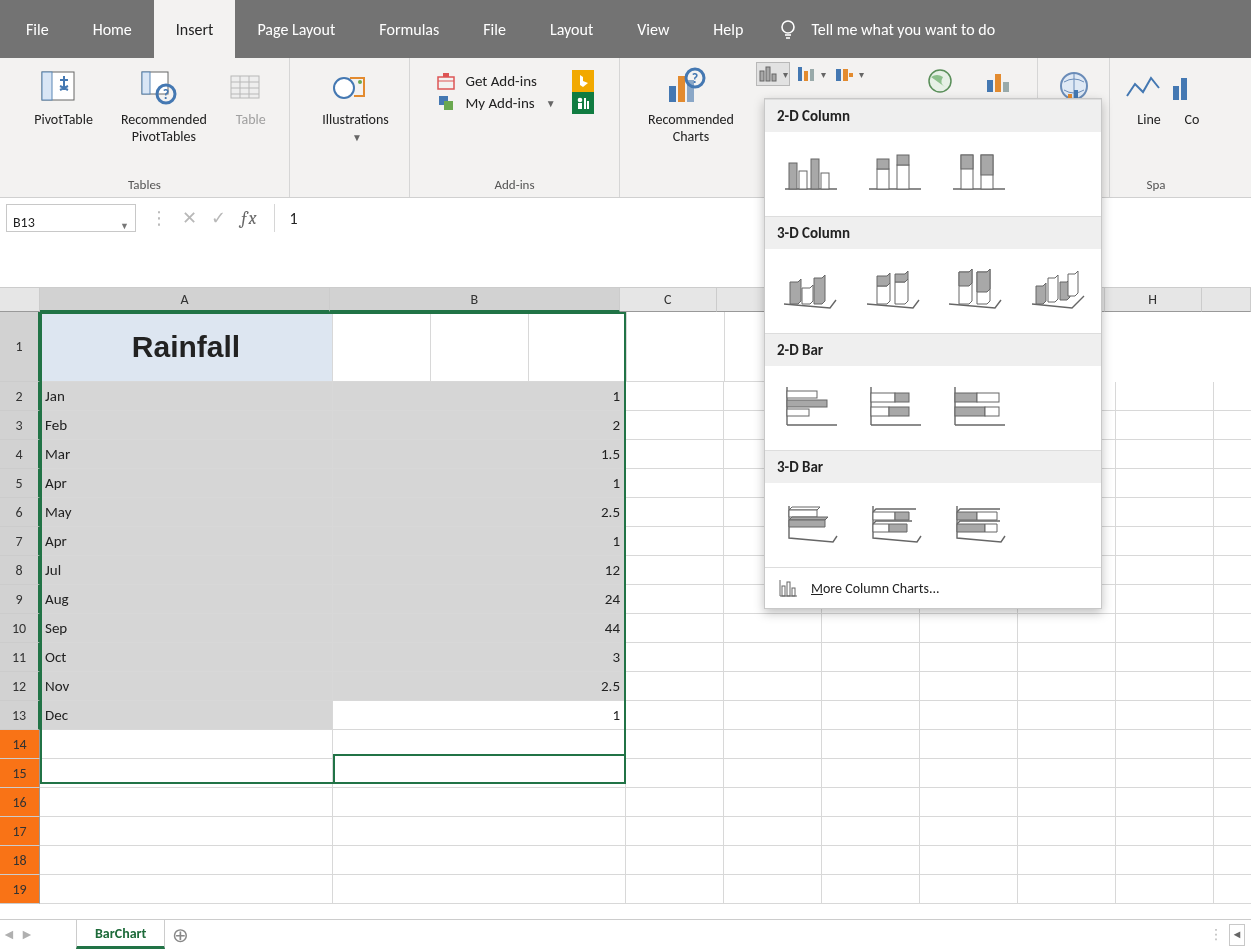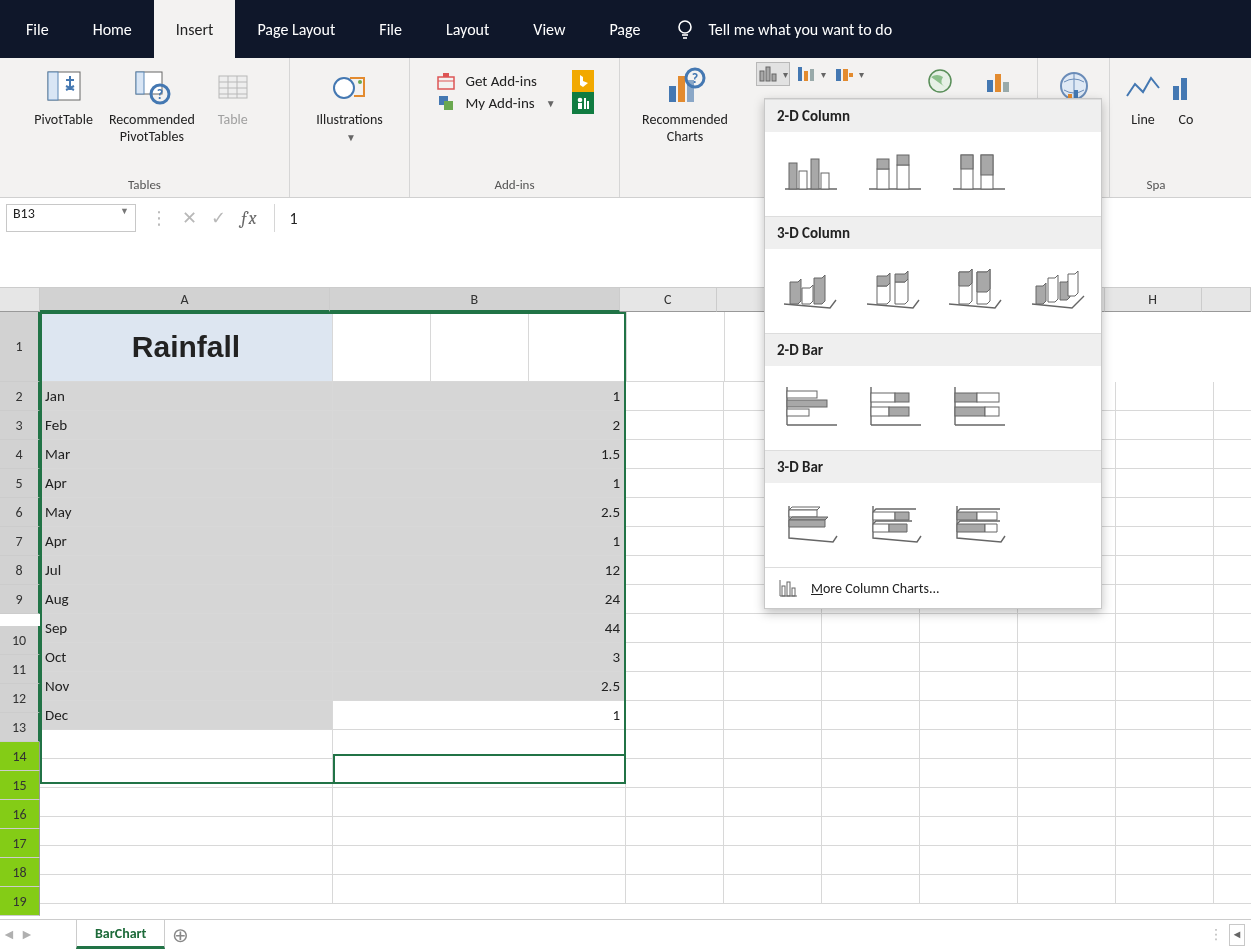--- a/index.html
+++ b/index.html
@@ -1,58 +1,58 @@
 <!DOCTYPE html>
 <html><head>
 <meta charset="utf-8">
 <style>
   * { box-sizing: border-box; margin: 0; padding: 0; }
   body { font-family: "Segoe UI", Calibri, Arial, sans-serif; font-size: 14px; color: #222; background: #fff; overflow: hidden; width: 1251px; height: 949px; position: relative; }
 
   
-  .tabbar { background: #0f172a; height: 58px; display: flex; align-items: stretch; padding-left: 4px; color: #fff; }
+  .tabbar { background: #737373; height: 58px; display: flex; align-items: stretch; padding-left: 4px; color: #fff; }
   .tab { display: flex; align-items: center; padding: 0 22px; font-size: 16px; cursor: pointer; }
   .tab.active { background: #f3f2f1; color: #222; }
   .tell-me { display: flex; align-items: center; padding-left: 12px; font-size: 16px; }
   .tell-me svg { margin-right: 12px; }
 
   
   .ribbon { background: #f3f2f1; border-bottom: 1px solid #d0d0d0; height: 140px; display: flex; }
   .group { display: flex; flex-direction: column; align-items: center; border-right: 1px solid #d6d6d6; }
   .group-btns { flex: 1; display: flex; align-items: flex-start; padding: 6px 8px 0 8px; }
   .group-label { font-size: 13px; color: #555; padding: 3px 0 5px 0; }
   .big-btn { display: flex; flex-direction: column; align-items: center; justify-content: flex-start; padding: 2px 8px; cursor: pointer; }
   .big-btn .icon-box { width: 44px; height: 44px; display: flex; align-items: center; justify-content: center; }
-  .big-btn .lbl { font-size: 14px; text-align: center; line-height: 1.2; margin-top: 2px; }
+  .big-btn .lbl { font-size: 14px; text-align: center; line-height: 1.2; margin-top: 2px; margin-left: 12px; }
   .disabled { color: #a0a0a0; }
   .drop-caret { font-size: 10px; color: #666; margin-left: 3px; }
 
   .addins-col { display:flex; flex-direction:column; padding-top:6px;}
   .addins-row { display:flex; align-items:center; gap:8px; font-size:15px; cursor:pointer; }
   .mini-icon { width:22px; height:22px; display:inline-flex; align-items:center; justify-content:center; }
 
   .charts-small-row { display:flex; gap:4px; padding:4px 6px 0 6px; align-items:center;}
   .mini-chart-btn { width:34px; height:24px; display:flex; align-items:center; justify-content:center; cursor:pointer; border:1px solid transparent; }
 
   
   .namebar { height: 90px; display: flex; border-bottom: 1px solid #ccc; align-items:flex-start;}
-  .name-box { width: 130px; height: 28px; border: 1px solid #c8c8c8; margin: 6px 0 0 6px; display:flex; align-items:flex-start; justify-content:space-between; padding:0 6px; background:#fff;}
+  .name-box { width: 130px; height: 28px; border: 1px solid #c8c8c8; margin: 6px 0 0 6px; display:flex; align-items:flex-end; justify-content:space-between; padding:0 6px; background:#fff;}
   .name-box .caret {font-size:9px;color:#777;}
   .fx-icons { display:flex; align-items:center; gap:14px; margin:6px 0 0 14px; height:28px; color:#b8b8b8; font-size:18px;}
   .fx-icons .fx {font-style:italic; color:#666; font-family:Cambria,serif;}
   .formula-val { margin:6px 0 0 18px; height:28px; display:flex; align-items:center; font-size:16px; flex:1; border-left:1px solid #d6d6d6; padding-left:14px;}
 
   
   .grid-area { position:relative; height: 620px; }
   .corner { position:absolute; left:0; top:0; width:40px; height:24px; background:#e6e6e6; border-right:1px solid #ccc; border-bottom:1px solid #999;}
   .col-headers { position:absolute; left:40px; top:0; right:0; height:24px; display:flex;}
   .col-h { background:#e6e6e6; border-right:1px solid #ccc; border-bottom:1px solid #999; display:flex; align-items:center; justify-content:center; font-size:14px; color:#333;}
   .col-h.sel { background:#d2d2d2; border-bottom:2px solid #217346;}
   .row-headers { position:absolute; left:0; top:24px; width:40px; }
-  .row-h { background:#84cc16; border-bottom:1px solid #ccc; border-right:1px solid #999; display:flex; align-items:center; justify-content:center; font-size:14px; color:#333;}
+  .row-h { background:#f97316; border-bottom:1px solid #ccc; border-right:1px solid #999; display:flex; align-items:center; justify-content:center; font-size:14px; color:#333;}
   .row-h.sel { background:#d2d2d2; border-right:2px solid #217346;}
 
   .cells { position:absolute; left:40px; top:24px; }
   .cell-row { display:flex; }
   .cell { border-right:1px solid #d8d8d8; border-bottom:1px solid #d8d8d8; padding:0 5px; display:flex; align-items:center; background:#fff; font-size:15px; }
   .cell.header-cell { background:#dde6f1; font-family: Arial Black, Arial, sans-serif; font-weight:900; font-size:30px;}
   .cell.sel-range { background:#d6d6d6; }
   .cell.right { justify-content:flex-end; }
   .active-cell-frame { position:absolute; border:2px solid #217346; pointer-events:none;}
   .sel-frame { position:absolute; border:2px solid #217346; pointer-events:none;}
@@ -81,24 +81,25 @@
   svg .fw { fill:#fff; stroke:#666; stroke-width:1; }
 </style>
 </head>
 <body>
 
 <div class="tabbar">
   <div class="tab">File</div>
   <div class="tab">Home</div>
   <div class="tab active">Insert</div>
   <div class="tab">Page Layout</div>
+  <div class="tab">Formulas</div>
   <div class="tab">File</div>
   <div class="tab">Layout</div>
   <div class="tab">View</div>
-  <div class="tab">Page</div>
+  <div class="tab">Help</div>
   <div class="tell-me">
     <svg width="22" height="22">
         <circle cx="11" cy="9" r="6" fill="none" stroke="#fff" stroke-width="1.6"></circle>
         <line x1="8" y1="17" x2="14" y2="17" stroke="#fff" stroke-width="1.6"></line>
         <line x1="9" y1="20" x2="13" y2="20" stroke="#fff" stroke-width="1.6"></line>
       </svg>
     <span>Tell me what you want to do</span>
   </div>
 </div>
 
@@ -342,21 +343,21 @@
   <div class="row-headers" id="row-headers">
       <div class="row-h sel" style="height: 70px;">1</div>
       <div class="row-h sel" style="height: 29px;">2</div>
       <div class="row-h sel" style="height: 29px;">3</div>
       <div class="row-h sel" style="height: 29px;">4</div>
       <div class="row-h sel" style="height: 29px;">5</div>
       <div class="row-h sel" style="height: 29px;">6</div>
       <div class="row-h sel" style="height: 29px;">7</div>
       <div class="row-h sel" style="height: 29px;">8</div>
       <div class="row-h sel" style="height: 29px;">9</div>
-      <div class="row-h sel" style="height: 29px; margin-top: 12px;">10</div>
+      <div class="row-h sel" style="height: 29px;">10</div>
       <div class="row-h sel" style="height: 29px;">11</div>
       <div class="row-h sel" style="height: 29px;">12</div>
       <div class="row-h sel" style="height: 29px;">13</div>
       <div class="row-h" style="height: 29px;">14</div>
       <div class="row-h" style="height: 29px;">15</div>
       <div class="row-h" style="height: 29px;">16</div>
       <div class="row-h" style="height: 29px;">17</div>
       <div class="row-h" style="height: 29px;">18</div>
       <div class="row-h" style="height: 29px;">19</div>
     </div>

